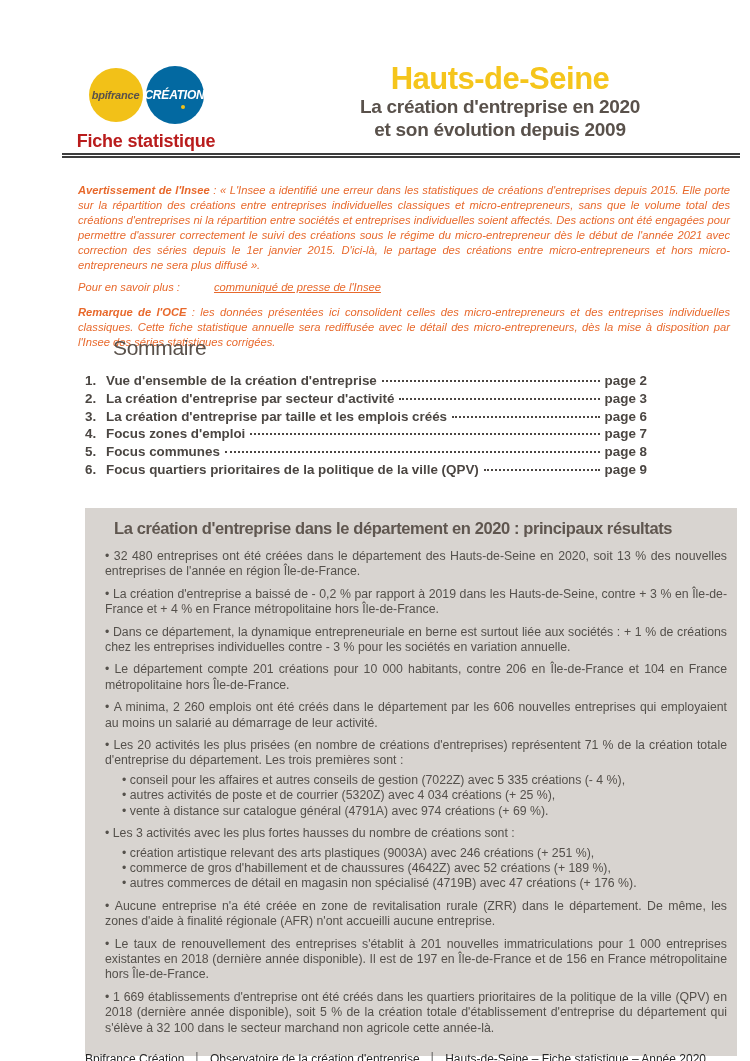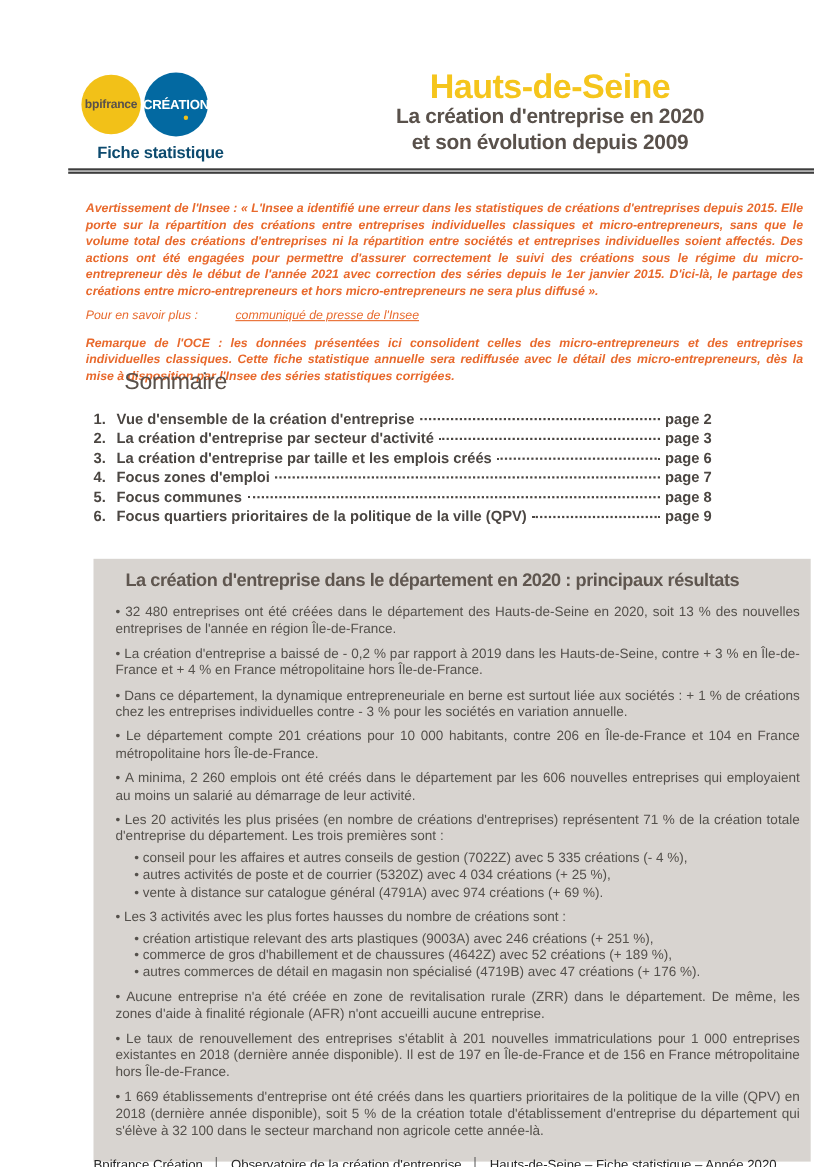--- a/index.html
+++ b/index.html
@@ -1,39 +1,39 @@
 <!DOCTYPE html>
 <html><head>
 <meta charset="utf-8">
 <style>
   html,body{margin:0;padding:0;background:#ffffff;}
   .page{position:relative;width:750px;height:1061px;background:#ffffff;overflow:hidden;
         font-family:"Liberation Sans",sans-serif;}
 
   
   .logo{position:absolute;left:74px;top:66px;width:144px;text-align:center;}
-  .circles{display:flex;justify-content:flex-start;align-items:center;gap:3px;}
+  .circles{display:flex;justify-content:center;align-items:center;gap:3px;font-style:italic;}
   .c-yellow{width:54px;height:54px;border-radius:50%;background:#F2C118;color:#59514B;
             font-weight:bold;font-size:11px;display:flex;align-items:center;justify-content:center;letter-spacing:-0.2px;}
   .c-dark{width:58px;height:58px;border-radius:50%;background:#0369a1;color:#ffffff;
           font-weight:bold;font-size:12px;display:flex;align-items:center;justify-content:center;
           position:relative;letter-spacing:-0.2px;}
   .i-dot{position:absolute;bottom:15px;left:62%;width:4px;height:4px;border-radius:50%;background:#F2C118;}
-  .tagline{margin-top:7px;font-weight:bold;font-size:15px;color:#0c4a6e;letter-spacing:-0.2px;}
+  .tagline{margin-top:7px;font-weight:bold;font-size:18px;color:#b91c1c;letter-spacing:-0.2px;}
 
   .titles{position:absolute;left:280px;top:62px;width:440px;text-align:center;color:#59514B;}
   .titles h1{margin:0;font-size:31px;line-height:33px;color:#F5C51C;font-weight:bold;letter-spacing:-0.5px;}
   .titles h2{margin:1px 0 0;font-size:19px;line-height:22px;font-weight:bold;letter-spacing:-0.3px;}
 
   .rule{position:absolute;left:62px;right:10px;top:153px;height:5px;
         border-top:2px solid #3d3d3d;border-bottom:2px solid #3d3d3d;box-sizing:border-box;}
 
   
   .notices{position:absolute;left:78px;top:183px;width:652px;color:#E8692C;font-style:italic;}
-  .notice-p{margin:0 0 9px;font-size:11.2px;line-height:14.9px;text-align:justify;font-weight:bold;}
+  .notice-p{margin:0 0 9px;font-size:11.2px;line-height:14.9px;text-align:justify;}
   .more{margin:3px 0 12px;font-size:11.2px;}
   .more a{color:inherit;text-decoration:underline;margin-left:34px;cursor:pointer;}
 
   
   .sommaire{position:absolute;left:85px;top:336px;width:562px;color:#4B4642;}
   .sommaire h3{margin:0 0 13px 28px;font-size:21px;color:#59514B;letter-spacing:-0.3px;font-weight:normal;}
   .toc-row{display:flex;align-items:baseline;font-weight:bold;font-size:13.4px;height:17.8px;}
   .toc-num{width:21px;flex:none;}
   .toc-label{white-space:nowrap;}
   .toc-dots{flex:1;border-bottom:2px dotted #4B4642;margin:0 5px;transform:translateY(-3px);}

